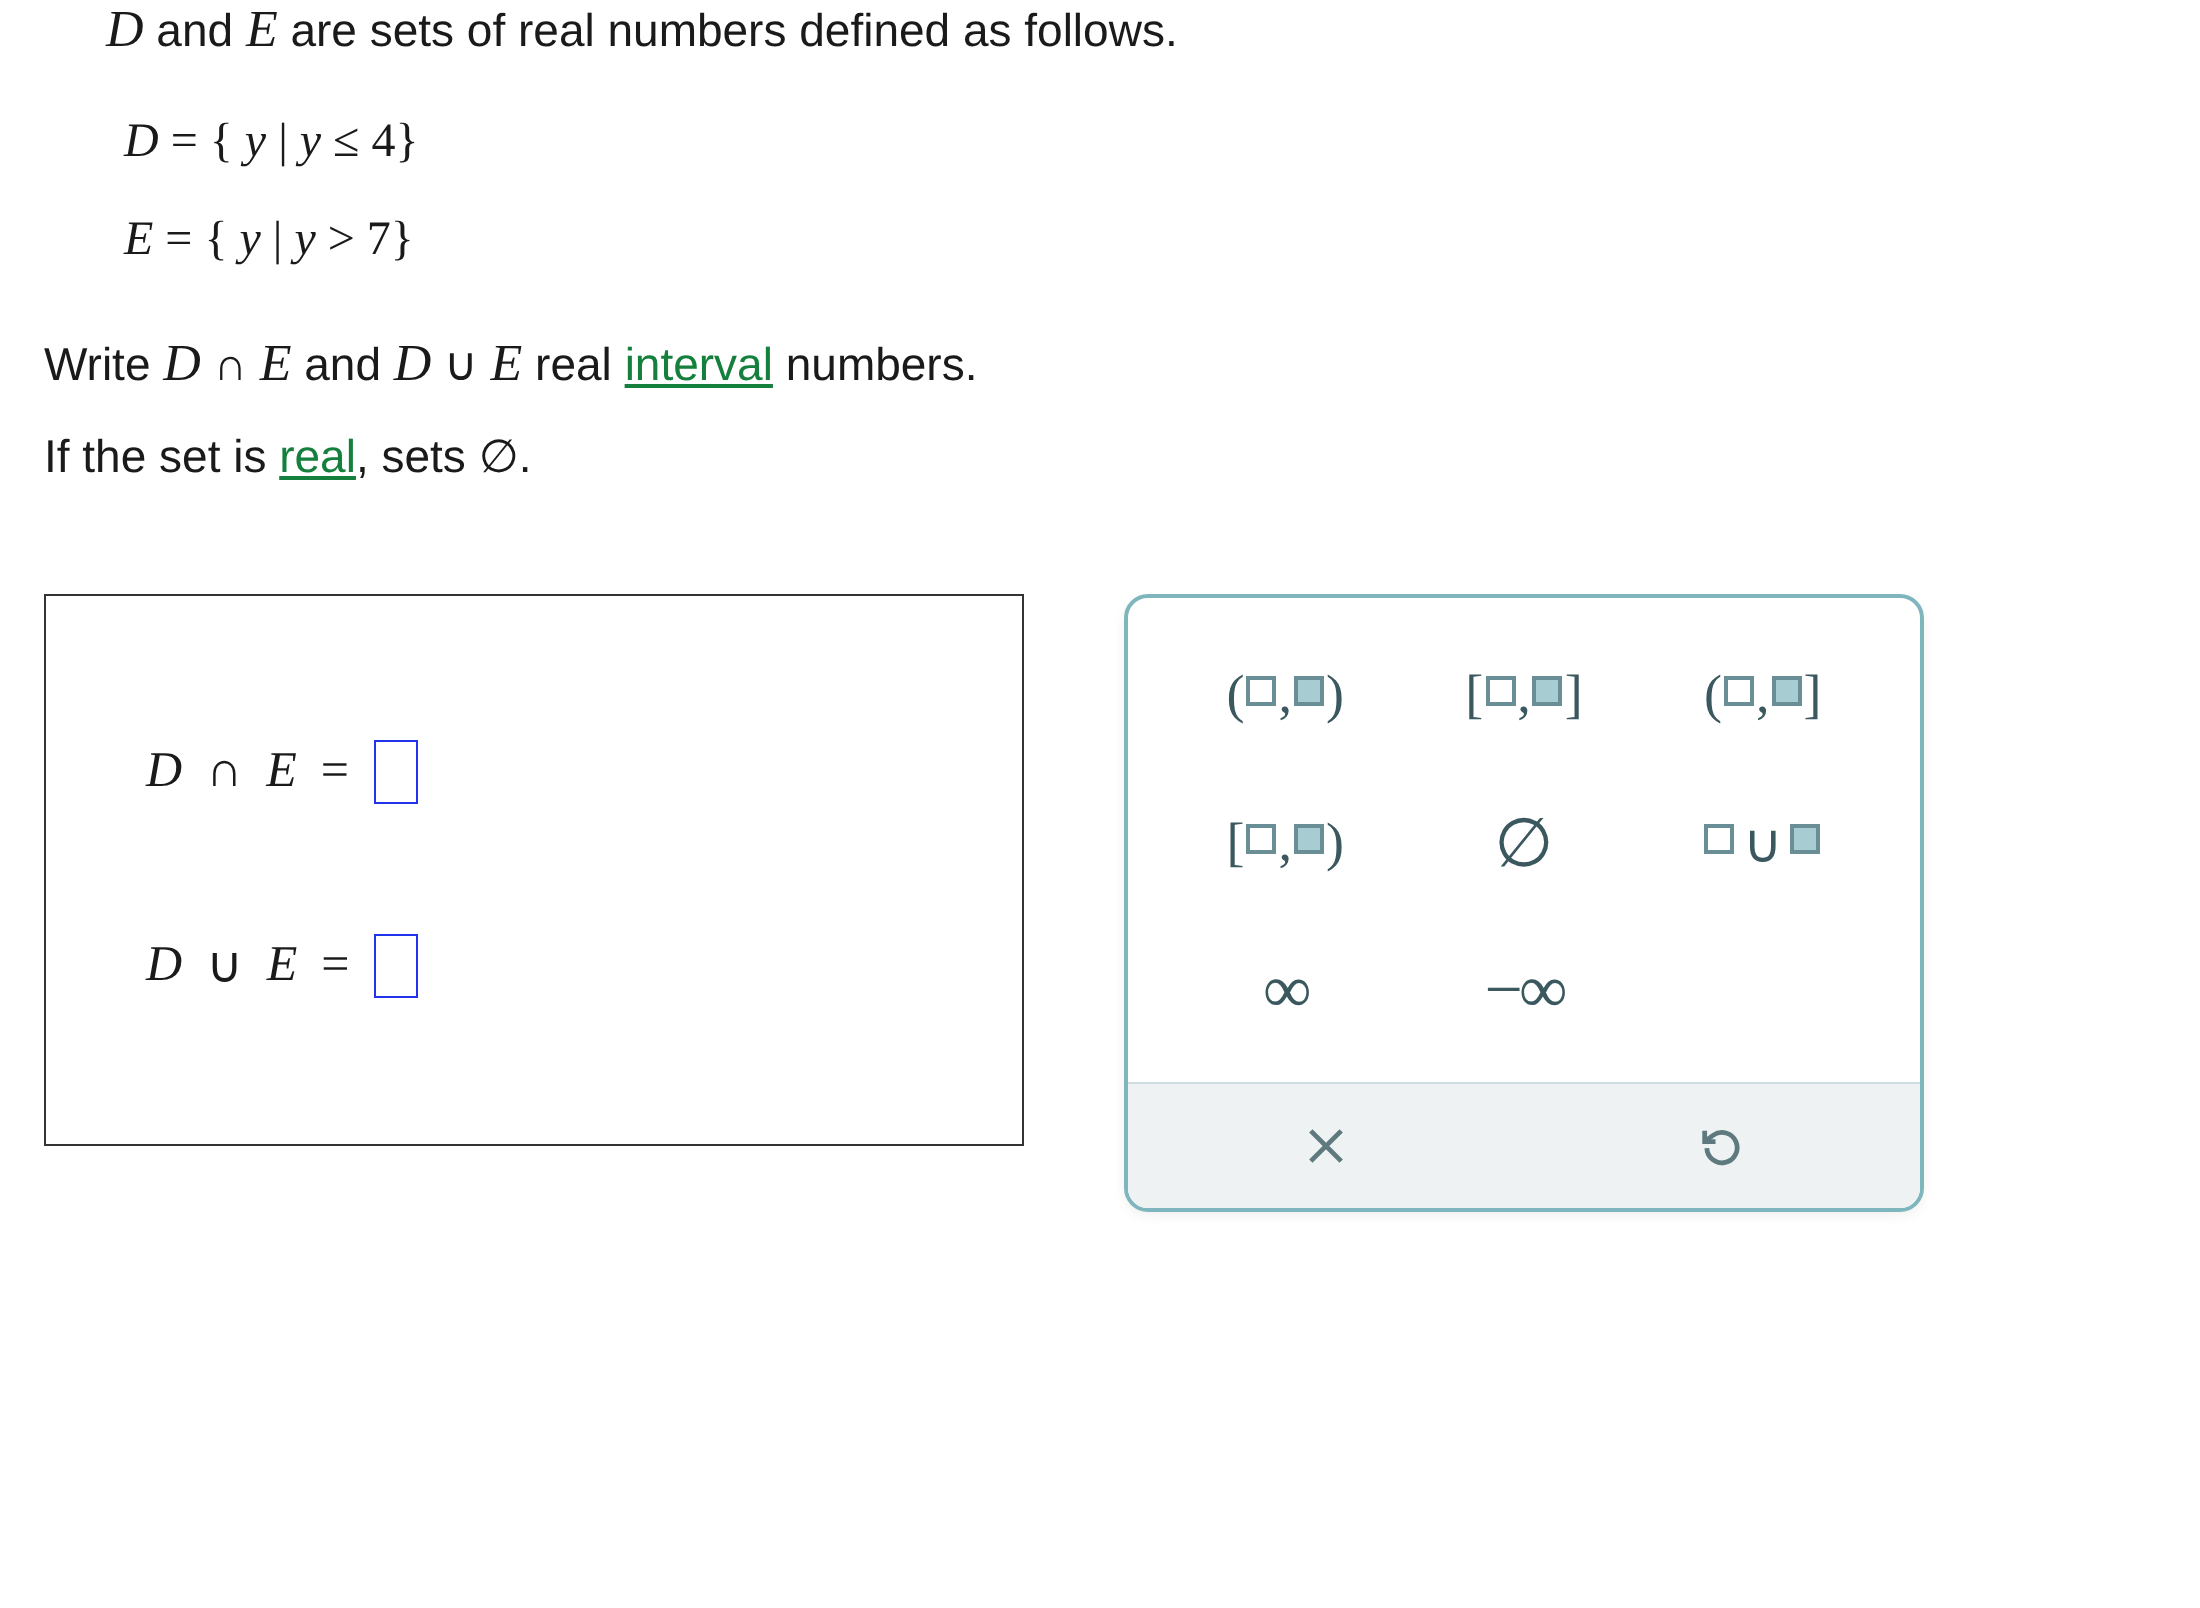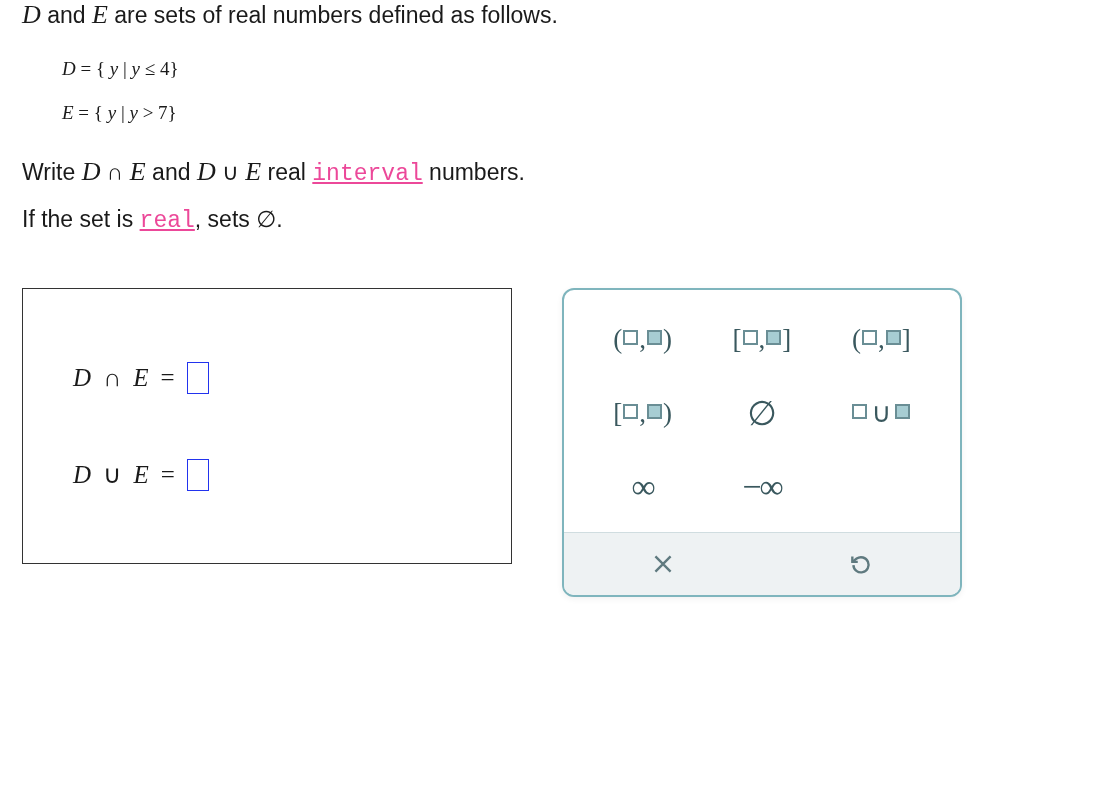--- a/index.html
+++ b/index.html
@@ -16,43 +16,43 @@
       height: 804px;
       background: #fff;
     }
     .math-italic {
       font-family: Georgia, 'Times New Roman', serif;
       font-style: italic;
       font-size: 26px;
     }
     .question-line {
       margin-bottom: 28px;
+      margin-left: 31px;
     }
     .set-defs {
       margin-left: 40px;
       margin-bottom: 28px;
     }
     .set-def {
       font-family: Georgia, 'Times New Roman', serif;
       font-style: italic;
-      font-size: 19px;
+      font-size: 24px;
       margin-bottom: 22px;
     }
     .set-brace {
       font-style: normal;
     }
     .instr-line {
       margin-bottom: 10px;
       line-height: 1.5;
     }
     .link {
-      color: #ec4899;
+      color: #15803d;
       text-decoration: underline;
       cursor: pointer;
-      font-family: Liberation Mono, monospace;
     }
     .answer-area {
       margin-top: 50px;
       display: flex;
       gap: 50px;
       align-items: flex-start;
     }
     .answer-box {
       border: 1.5px solid #333;
       width: 490px;

